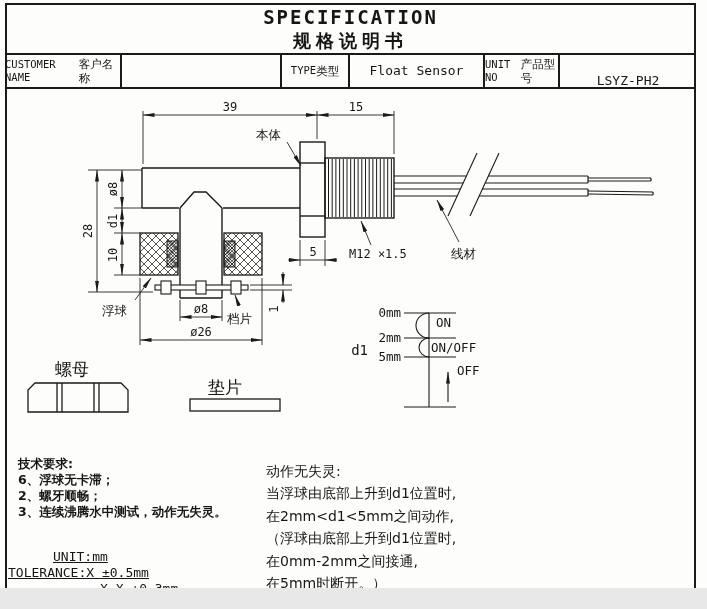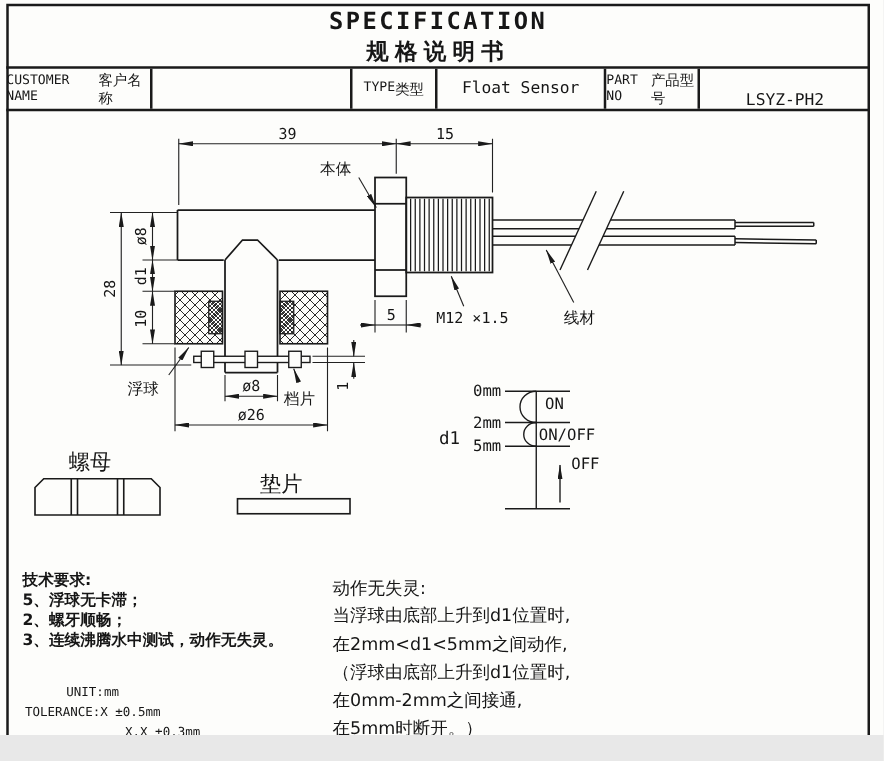--- a/index.html
+++ b/index.html
@@ -20,23 +20,23 @@
   .val{font-size:13px;}
   svg text{fill:#161616;}
   .dimtxt{font-size:12px;font-family:"DejaVu Sans Mono",monospace;}
   .cjk12{font-size:12.5px;font-family:"DejaVu Sans",sans-serif;}
   .cjk17{font-size:17px;font-family:"DejaVu Sans",sans-serif;}
   .swtxt{font-size:12.5px;font-family:"DejaVu Sans Mono",monospace;}
   .notes{position:absolute;left:18px;top:456px;font-size:12.5px;line-height:16px;font-family:"DejaVu Sans",sans-serif;}
   .notes .line{display:block;font-weight:bold;}
   .action{position:absolute;left:266px;top:460px;font-size:14px;line-height:22.4px;font-family:"DejaVu Sans",sans-serif;}
   .action .line{display:block;}
-  .tolwrap span{position:absolute;font-size:10px;font-family:"DejaVu Sans Mono",monospace;}
+  .tolwrap span{position:absolute;font-size:13px;font-family:"DejaVu Sans Mono",monospace;text-decoration:underline;}
   .tol-unit{left:53px;top:549px;}
-  .tol-x{left:20px;top:565px;}
+  .tol-x{left:8px;top:565px;}
   .tol-xx{left:100px;top:581px;}
 </style>
 </head>
 <body>
 
 <div class="sheet">
 
   <div class="frame"></div>
 
   <div class="titleblock">
@@ -53,21 +53,21 @@
       <span class="val"></span>
     </div>
     <div class="hdr-cell" style="width:68px">
       <span class="lbl-en">TYPE</span>
       <span class="lbl-zh">类型</span>
     </div>
     <div class="hdr-cell" style="width:135px">
       <span class="val">Float Sensor</span>
     </div>
     <div class="hdr-cell" style="width:75px">
-      <span class="lbl-en">PART NO</span>
+      <span class="lbl-en">UNIT NO</span>
       <span class="lbl-zh">产品型号</span>
     </div>
     <div class="hdr-cell" style="flex:1">
       <span class="val">LSYZ-PH2</span>
     </div>
   </div>
 
   <svg width="707" height="609" viewBox="0 0 707 609" style="position:absolute;left:0;top:0;">
     <defs>
       <marker id="ma" viewBox="0 0 12 4" refX="11.5" refY="2" markerWidth="12" markerHeight="4" markerUnits="userSpaceOnUse" orient="auto-start-reverse">
@@ -237,21 +237,21 @@
     <text x="401" y="342" text-anchor="end" class="swtxt">2mm</text>
     <text x="401" y="361" text-anchor="end" class="swtxt">5mm</text>
     <text x="368" y="355" text-anchor="end" style="font-size:14px;font-family:'DejaVu Sans Mono',monospace">d1</text>
     <text x="436" y="327" class="swtxt">ON</text>
     <text x="431" y="352" class="swtxt">ON/OFF</text>
     <text x="457" y="375" class="swtxt">OFF</text>
   </svg>
 
   <div class="notes">
     <span class="line">技术要求:</span>
-    <span class="line">5、浮球无卡滞；</span>
+    <span class="line">6、浮球无卡滞；</span>
     <span class="line">2、螺牙顺畅；</span>
     <span class="line">3、连续沸腾水中测试，动作无失灵。</span>
   </div>
 
   <div class="tolwrap">
     <span class="tol-unit">UNIT:mm</span>
     <span class="tol-x">TOLERANCE:X ±0.5mm</span>
     <span class="tol-xx">X.X ±0.3mm</span>
   </div>
 

